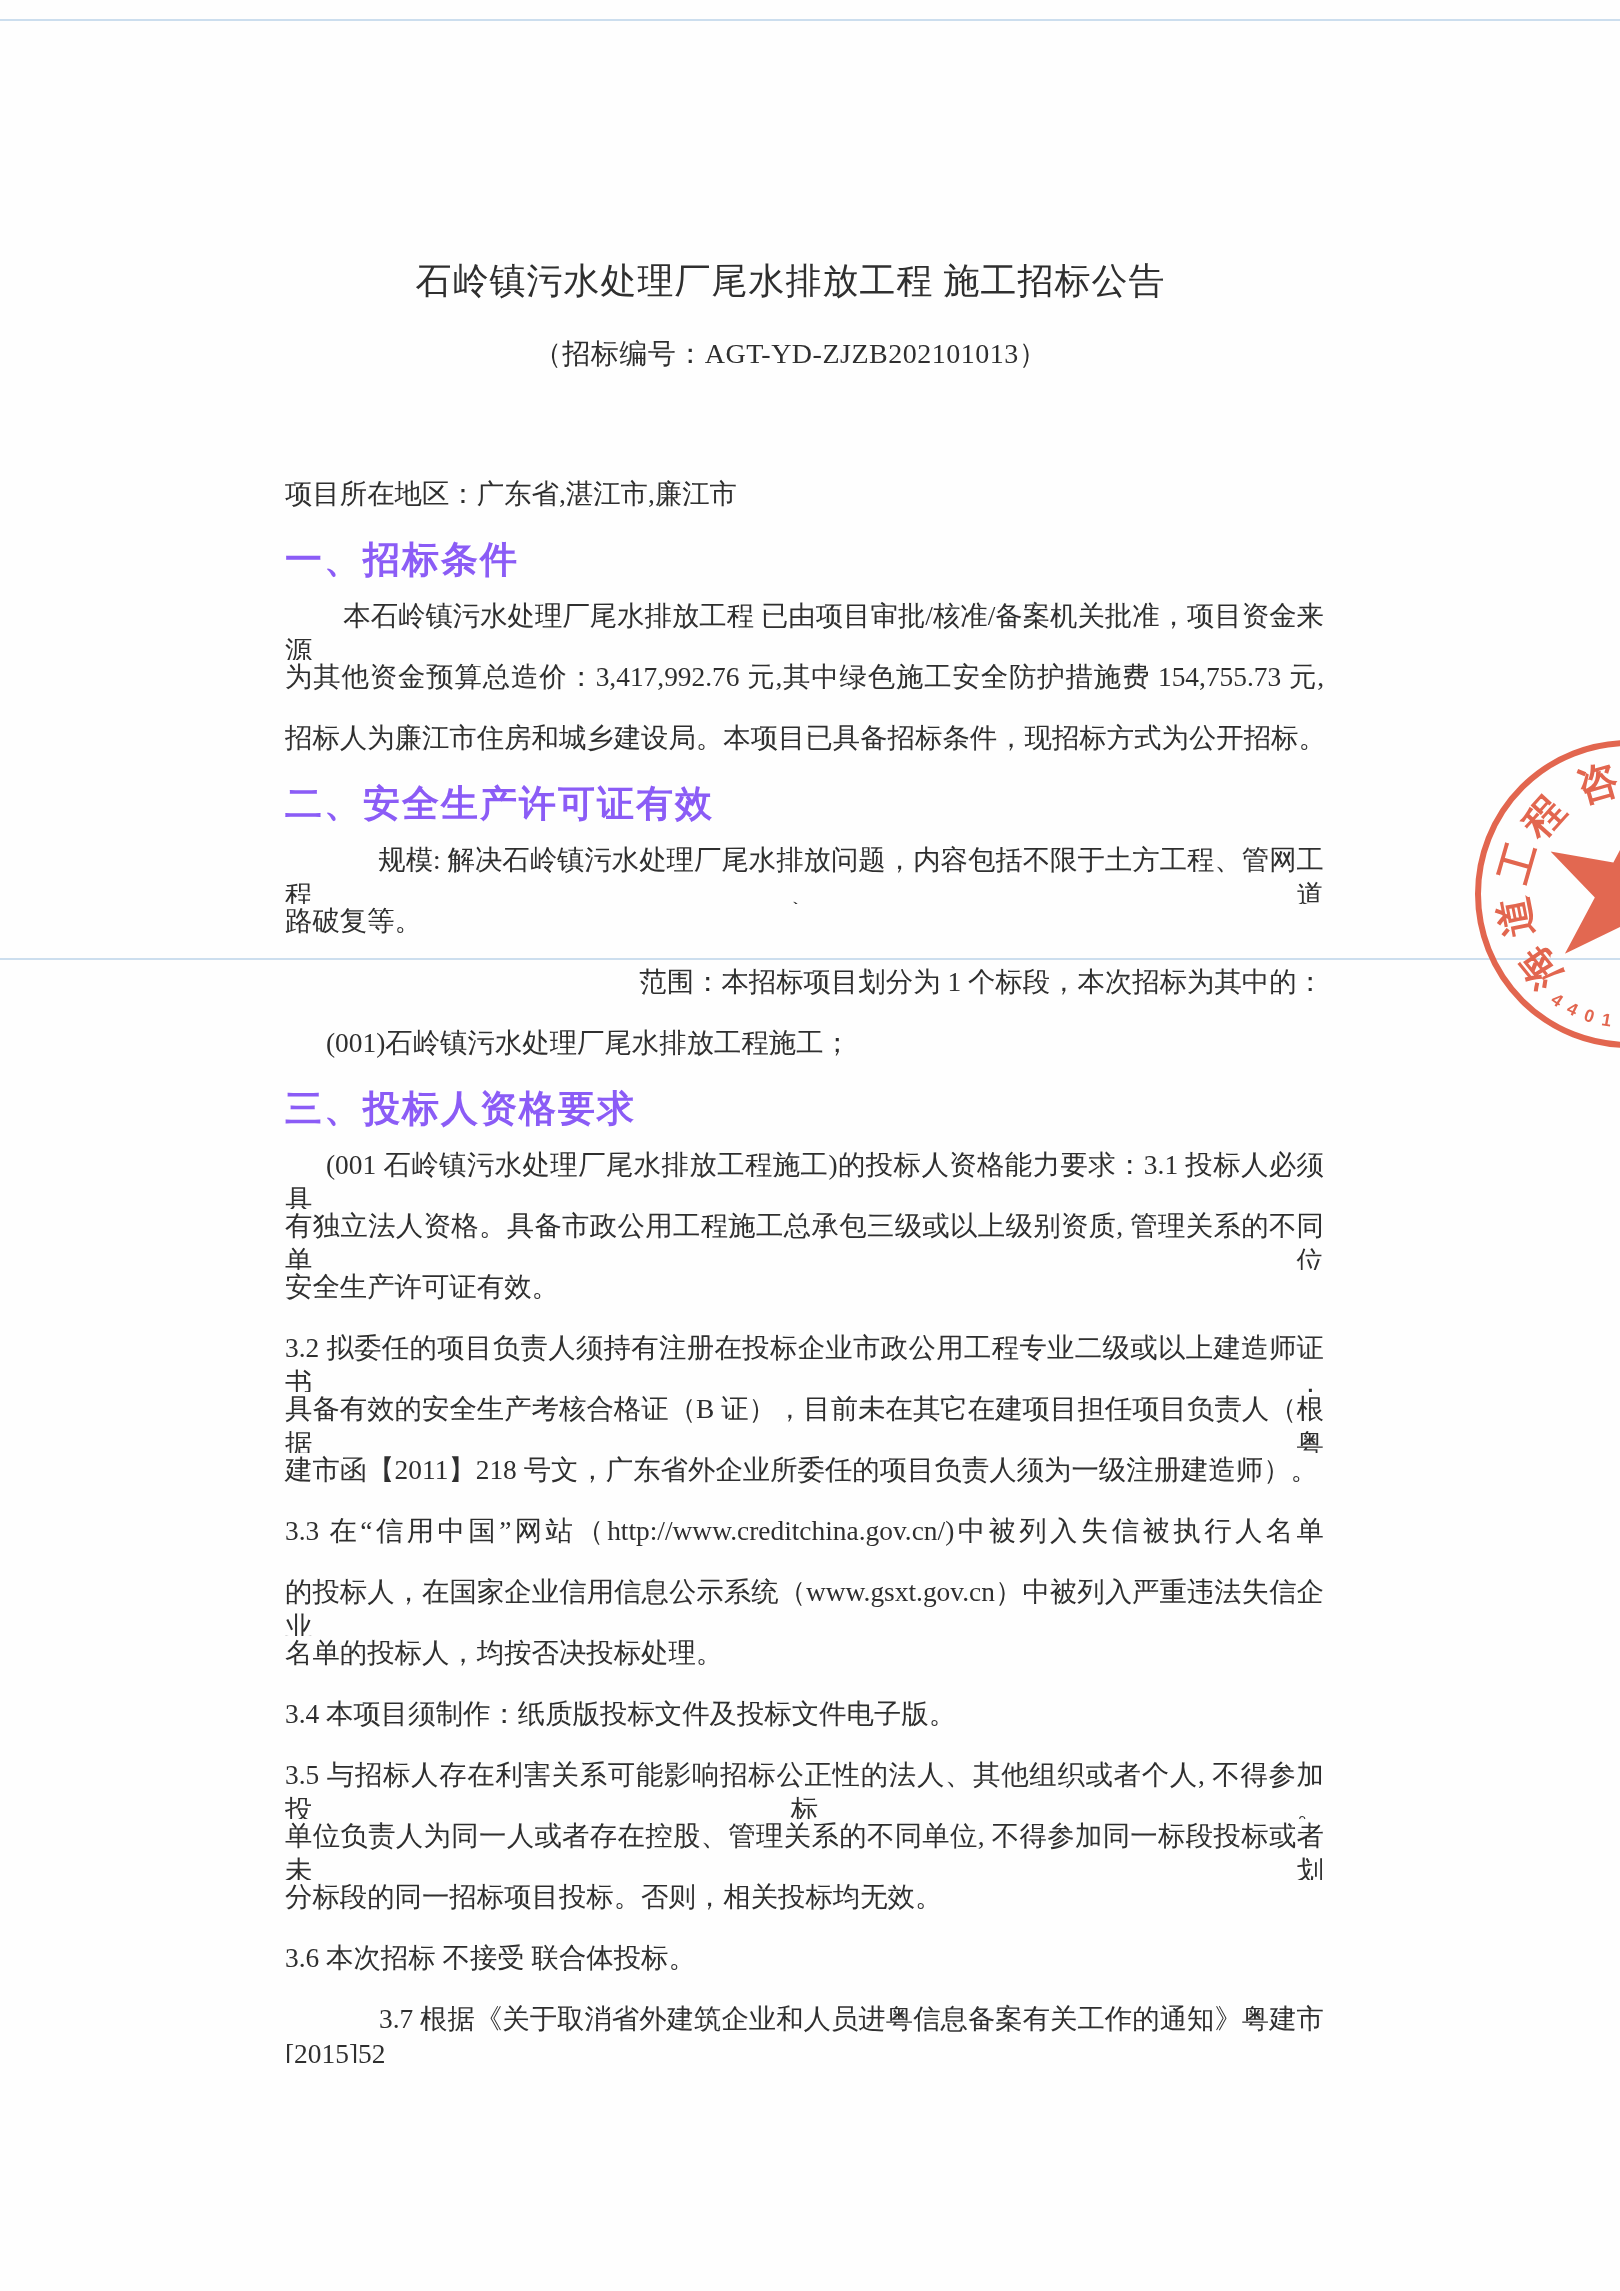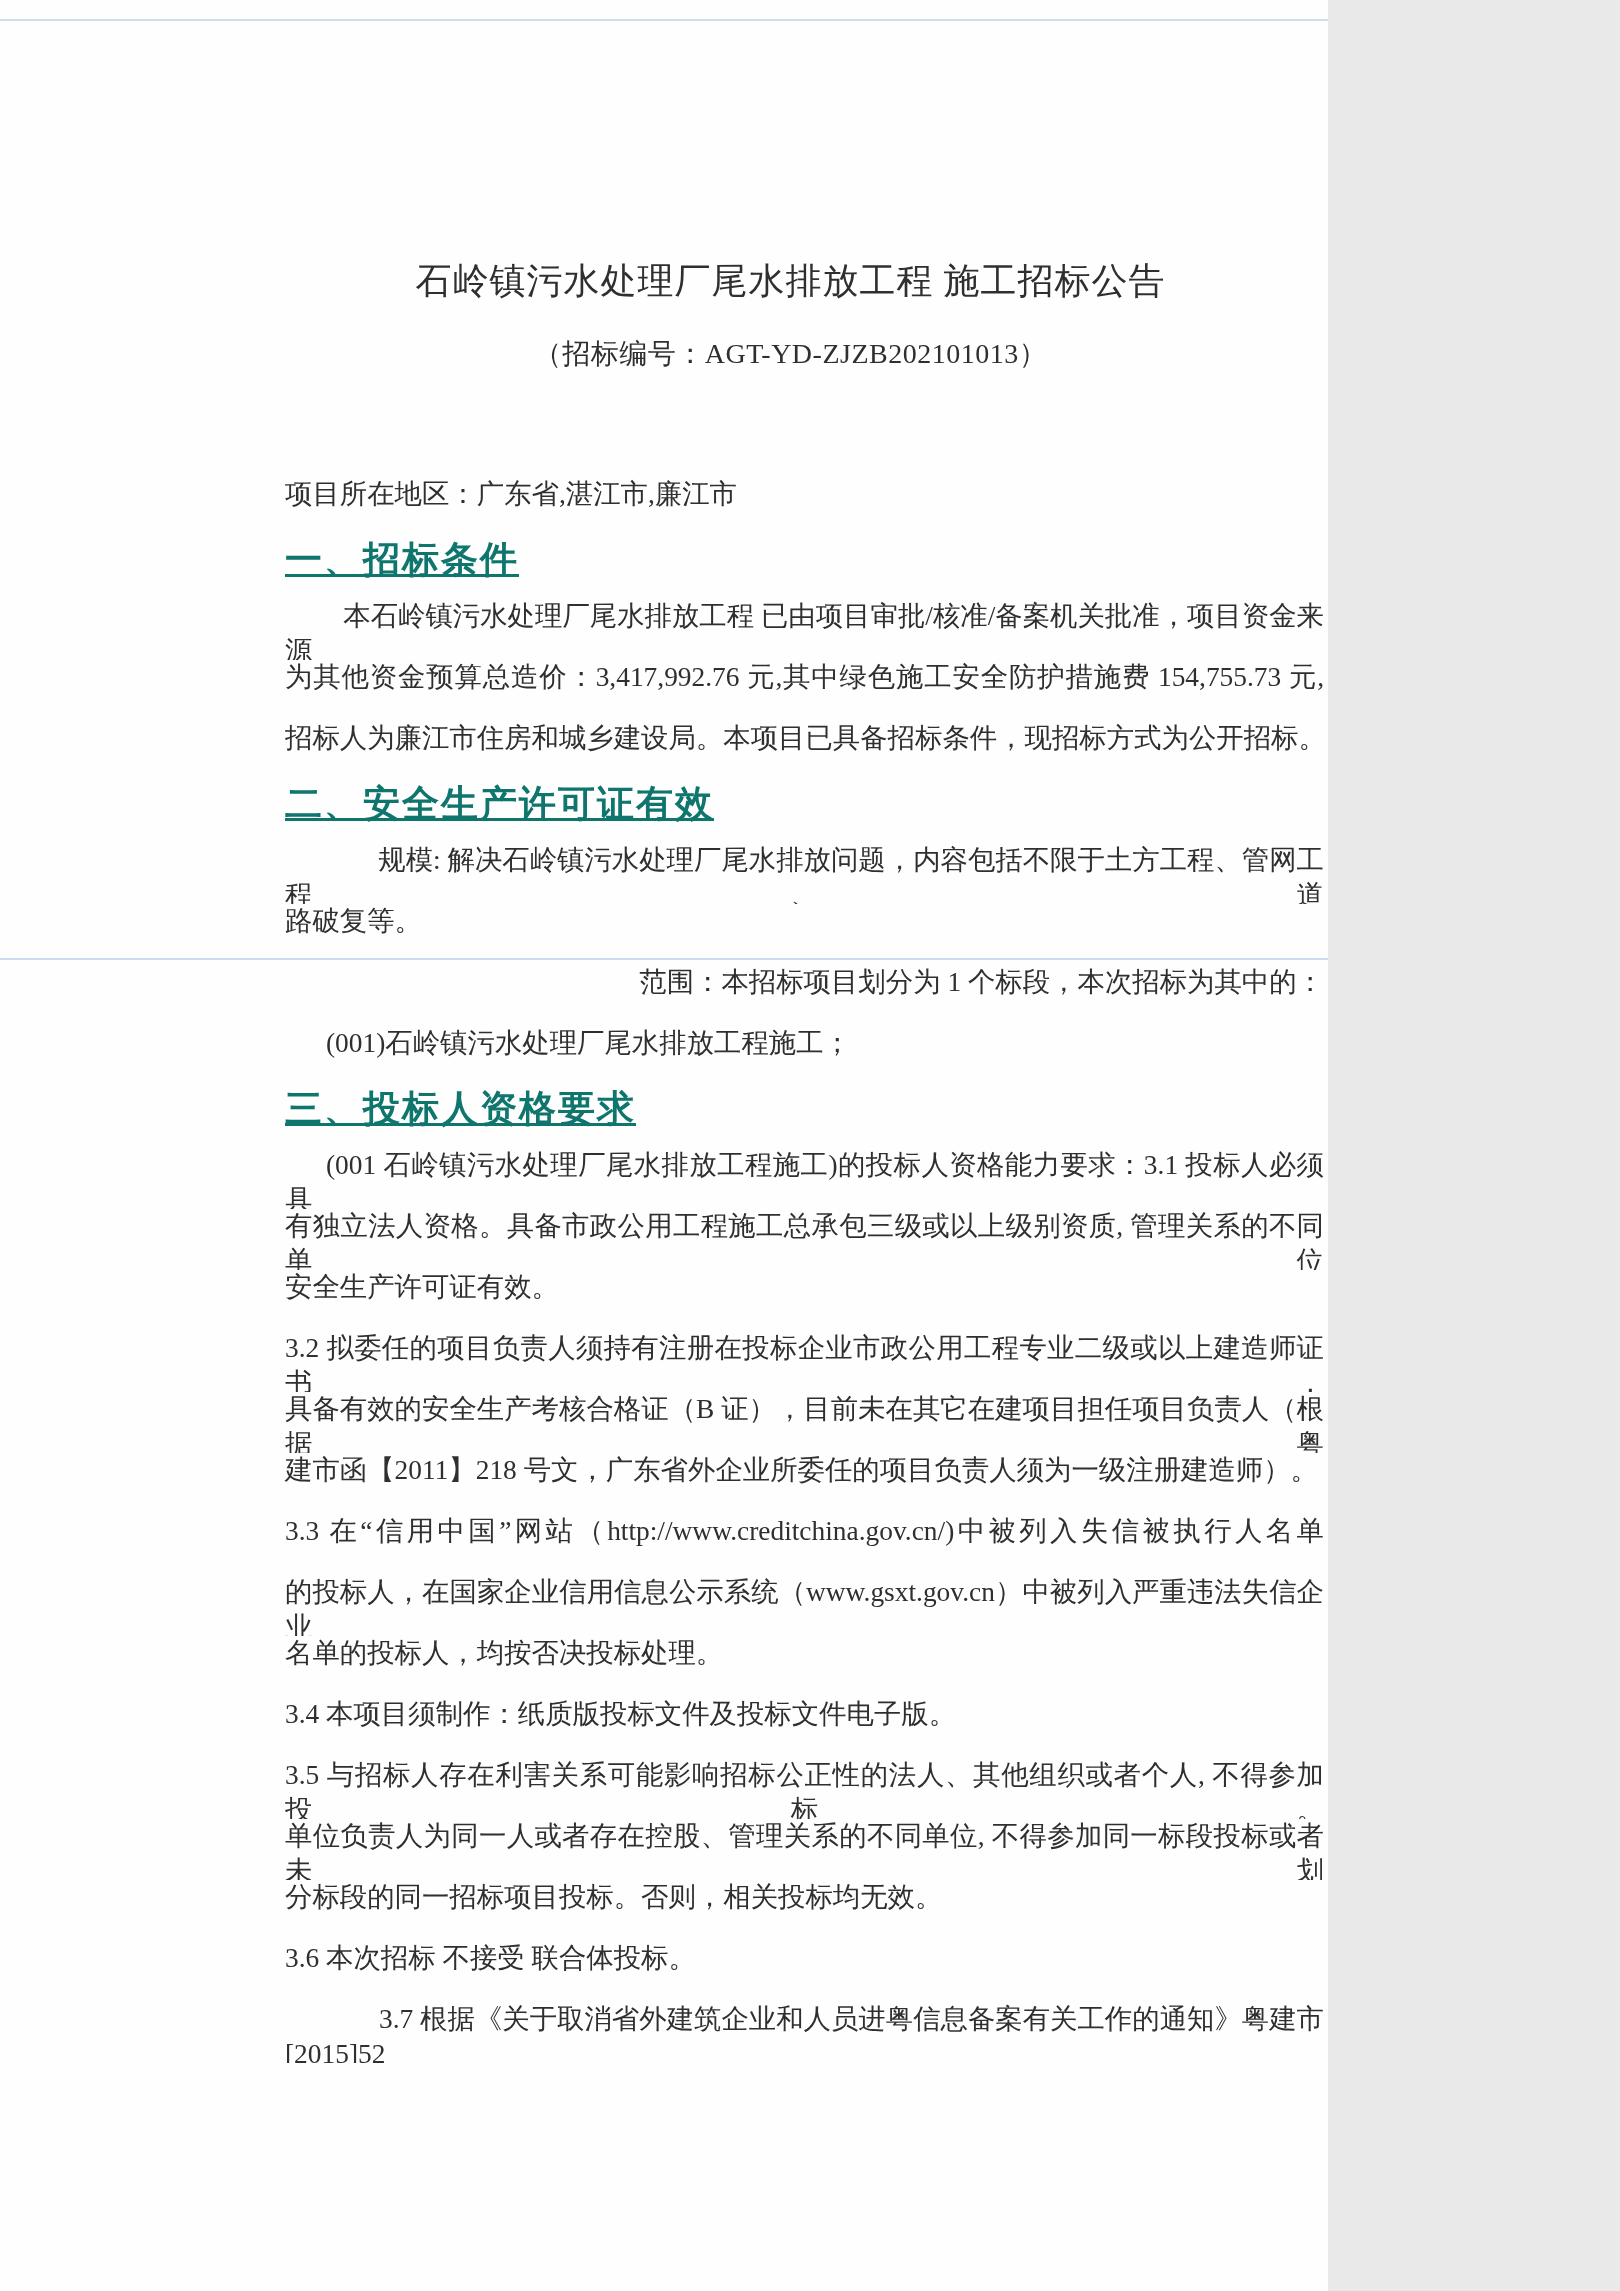--- a/index.html
+++ b/index.html
@@ -1,40 +1,39 @@
 <!DOCTYPE html>
 <html><head>
 <meta charset="utf-8">
 <style>
   html,body { margin:0; padding:0; background:#e9e9e9; }
   .page {
-    position:relative; width:1328px; height:2292px;
+    position:relative; width:1620px; height:2292px;
     background:#fefefe; overflow:hidden;
     font-family:"Liberation Serif","DejaVu Serif",serif;
     color:#2f2f2f;
     --seal:#e05b42;
   }
   .scanline { position:absolute; left:0; width:1620px; height:2px; background:rgba(145,185,220,.45); }
   .scanline.top { top:18.6px; }
   .scanline.mid { top:958px; }
 
   .title-block { position:absolute; left:271px; top:257px; width:1039px; text-align:center; }
   .title-main { font-size:36px; letter-spacing:1px; white-space:nowrap; }
   .title-sub  { font-size:28px; margin-top:29px; white-space:nowrap; letter-spacing:0.5px; }
 
   .body-block { position:absolute; left:285px; top:477px; width:1039px; font-size:27.4px; }
   .line { height:61px; line-height:35px; white-space:nowrap; overflow:visible; }
   .line.full { white-space:normal; text-align:justify; text-align-last:justify; overflow:hidden; }
   .line.indent { text-indent:55px;text-align:right; }
   .line.indent-sm { text-indent:41px; }
   .line.heading {
     font-family:"Liberation Sans","DejaVu Sans",sans-serif;
-    font-weight:bold; font-size:37px; line-height:43px; color:#0f766e;
+    font-weight:bold; font-size:37px; line-height:43px; color:#8b5cf6;
     letter-spacing:2px;
-    text-decoration:underline;
   }
 
   
   .seal {
     position:absolute; left:1475px; top:740px; width:308px; height:308px;
     box-sizing:border-box; border:6.9px solid var(--seal); border-radius:50%;
     opacity:.93;
   }
   .seal-char {
     position:absolute; left:50%; top:50%; width:45px; height:45px; margin:-22.5px;

